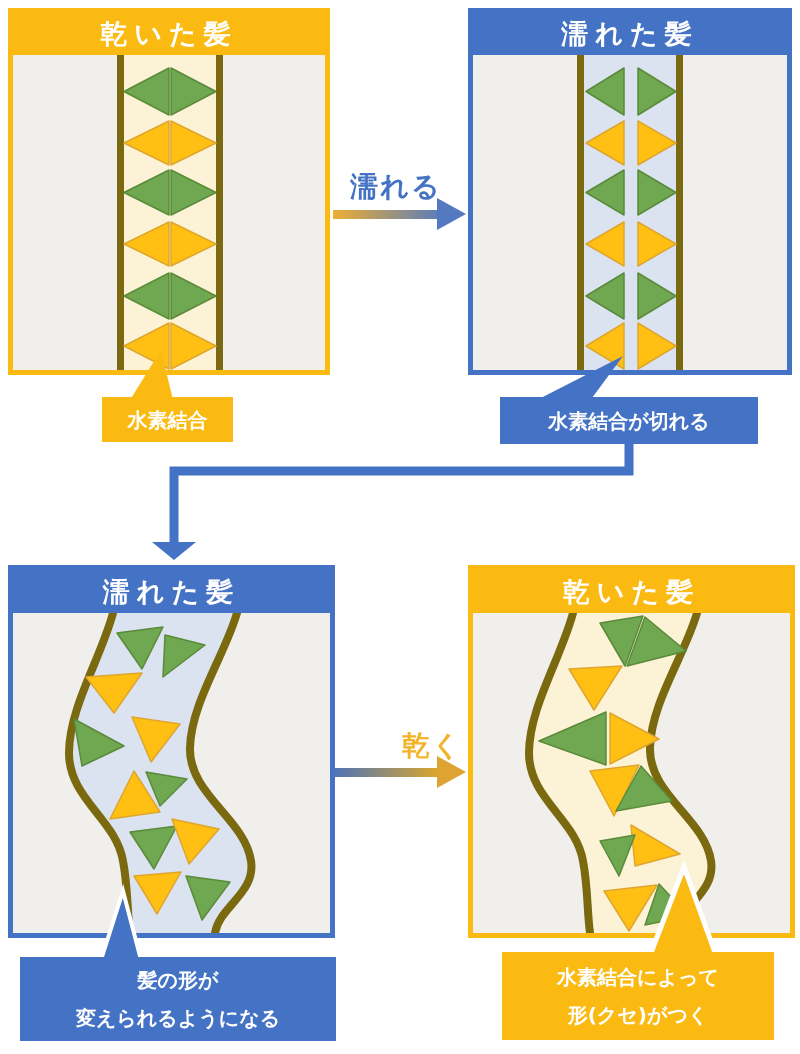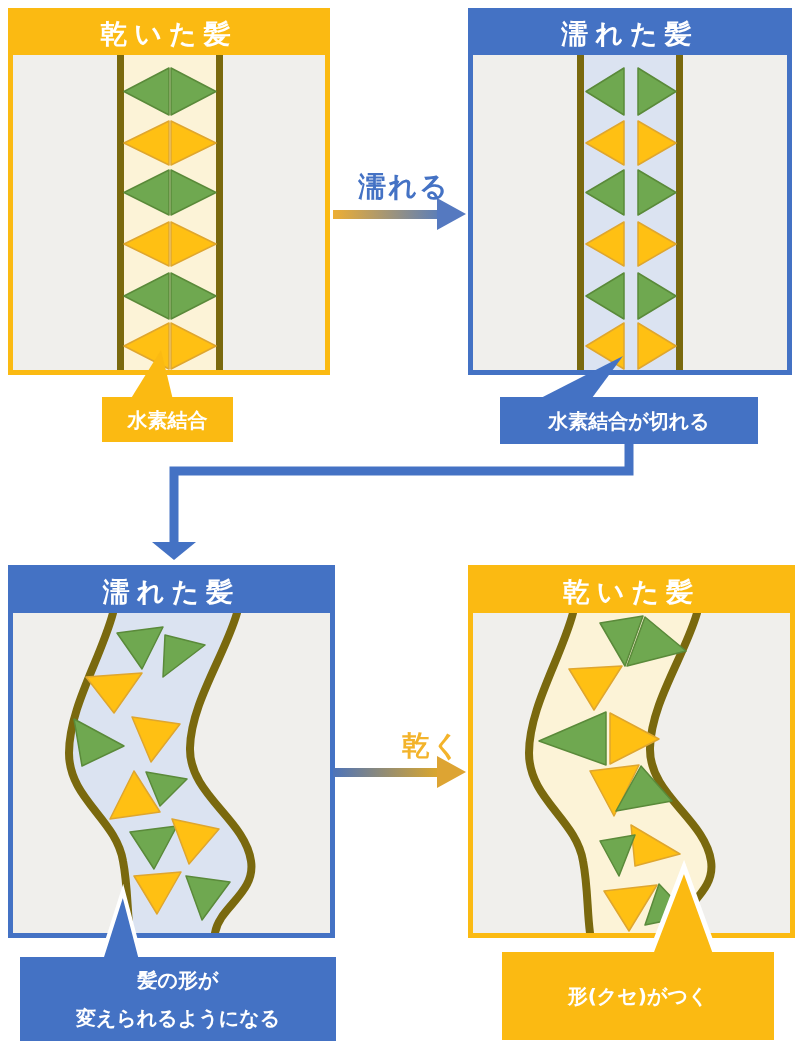--- a/index.html
+++ b/index.html
@@ -171,33 +171,34 @@
       <rect x="333" y="768" width="104" height="9" fill="url(#gradDry)"></rect>
       <polygon points="437,756 437,788 466,772" fill="var(--arrow-gold-head)"></polygon>
     </g>
 
     <g>
       <path d="M629 441 V471 H174 V544" fill="none" stroke="var(--blue)" stroke-width="9"></path>
       <polygon points="152,542 196,542 174,560" fill="var(--blue)"></polygon>
     </g>
   </svg>
 
-  <div class="flow-label wet" style="left:330px;top:168px;margin-left:8px;">濡れる</div>
+  <div class="flow-label wet" style="left:330px;top:168px;">濡れる</div>
   <div class="flow-label dry" style="left:330px;top:727px;margin-left:36px;">乾く</div>
 
   <div class="caption dry" style="left:102px;top:397px;width:131px;height:45px;">
     <div class="ln">水素結合</div>
   </div>
 
   <div class="caption wet" style="left:20px;top:957px;width:316px;height:84px;">
     <div class="ln">髪の形が</div>
     <div class="ln">変えられるようになる</div>
   </div>
 
   <div class="caption wet" style="left:500px;top:397px;width:258px;height:47px;">
     <div class="ln">水素結合が切れる</div>
   </div>
 
   <div class="caption dry" style="left:502px;top:952px;width:272px;height:88px;">
+    <div class="ln">水素結合によって</div>
     <div class="ln">形(クセ)がつく</div>
   </div>
 
 </div>
 
 </body></html>

